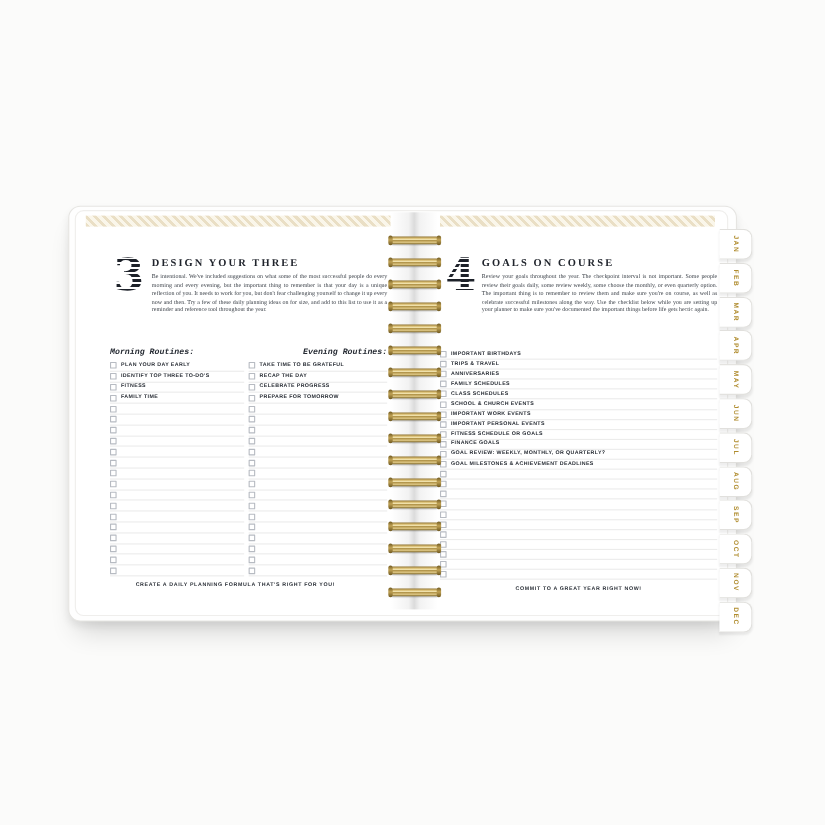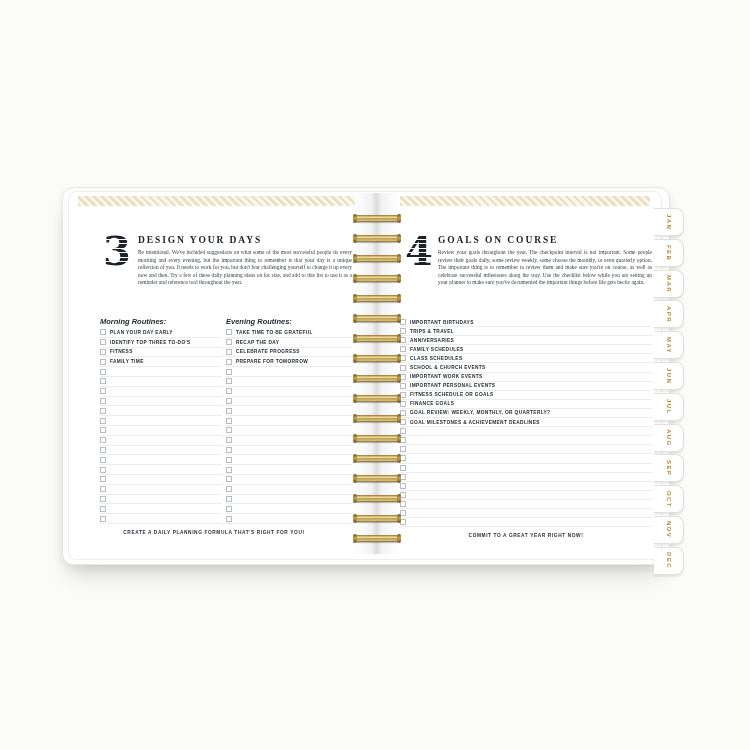--- a/index.html
+++ b/index.html
@@ -94,23 +94,23 @@
   .intro{
     position:absolute;margin:0;width:214px;
     font-family:"Liberation Serif", serif;
     font-size:5.4px;line-height:7.6px;color:#3b4048;text-align:justify;
   }
   .page-left .intro{left:64px;top:56px;}
   .page-right .intro{left:40px;top:56px;}
 
   .col{position:absolute;top:124px;}
   .col-morning{left:26px;width:122px;}
-  .col-evening{left:152px;width:126px;}
+  .col-evening{left:152px;width:126px;text-align:right;}
   .col-head{
-    font-family:Liberation Sans, sans-serif;font-style:italic;font-weight:700;
+    font-family:Liberation Mono, monospace;font-style:italic;font-weight:700;
     font-size:7.5px;color:#262b33;height:8px;margin-bottom:3px;white-space:nowrap;
   }
   .rows{display:flex;flex-direction:column;}
   .row{
     display:flex;align-items:center;gap:4px;
     height:var(--rh,9.8px);border-bottom:1px solid #ececeb;box-sizing:border-box;
   }
   .page-left .row{--rh:9.8px;}
   .page-right .row{--rh:9.1px;}
   .cb{
@@ -138,21 +138,21 @@
 
     <div class="cover"></div>
     <div class="stack"></div>
     <div class="sheet"></div>
 
     <div class="stripe stripe-left"></div>
     <div class="stripe stripe-right"></div>
 
     <div class="page page-left">
       <div class="num">3</div>
-      <h1 class="title">DESIGN YOUR DAYS</h1>
+      <h1 class="title">DESIGN YOUR THREE</h1>
       <p class="intro">Be intentional. We've included suggestions on what some of the most successful people do every morning and every evening, but the important thing to remember is that your day is a unique reflection of you. It needs to work for you, but don't fear challenging yourself to change it up every now and then. Try a few of these daily planning ideas on for size, and add to this list to use it as a reminder and reference tool throughout the year.</p>
 
       <div class="col col-morning">
         <div class="col-head">Morning Routines:</div>
         <div class="rows">
 
         <div class="row">
             <span class="cb"></span>
             <span class="lbl">PLAN YOUR DAY EARLY</span>
           </div>

